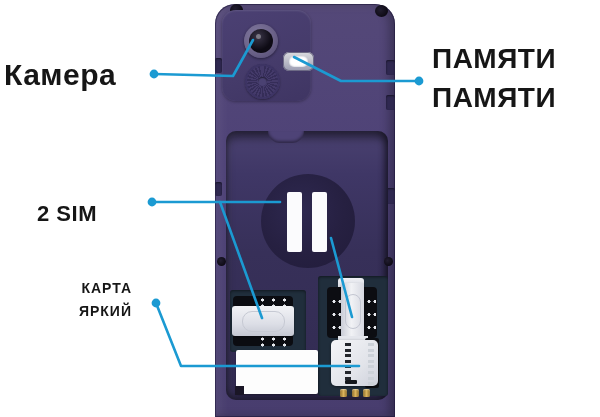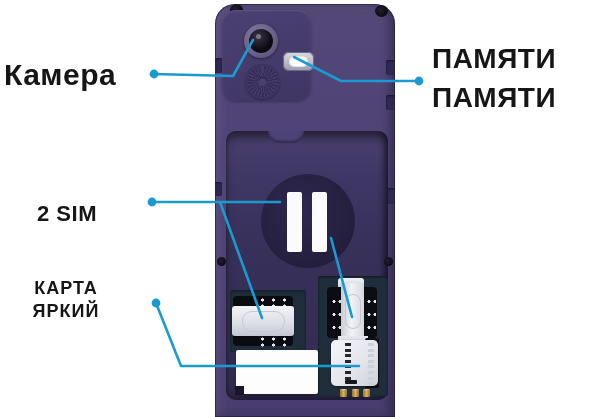--- a/index.html
+++ b/index.html
@@ -13,21 +13,21 @@
   }
   html,body{margin:0;padding:0;}
   body{background:#e8e8e8;font-family:"Liberation Sans","DejaVu Sans",sans-serif;}
   .scene{position:relative;width:600px;height:417px;background:var(--background);overflow:hidden;}
   .abs{position:absolute;}
 
   
   .lbl{position:absolute;font-weight:700;color:var(--label-text);white-space:nowrap;}
   .camera-lbl{left:4px;top:60px;font-size:30px;line-height:30px;letter-spacing:.5px;}
   .sim-lbl{left:37px;top:185px;font-size:22px;line-height:30px;letter-spacing:.5px;margin-top:14px;}
-  .mem-lbl{left:0;top:277px;width:132px;font-size:18px;line-height:23px;letter-spacing:1px;text-align:center;}
+  .mem-lbl{left:0;top:277px;width:132px;font-size:14px;line-height:23px;letter-spacing:1px;text-align:right;}
   .flash-lbl{left:432px;top:39px;font-size:28px;line-height:39px;letter-spacing:.5px;}
 
   
   .phone{position:absolute;left:215px;top:4px;width:180px;height:413px;
     background:linear-gradient(180deg,#544878 0%,#4e4277 40%,#483d6e 100%);
     border-radius:20px 20px 0 0;
     box-shadow:inset 0 0 0 1px rgba(28,20,56,.55), inset -6px 0 10px rgba(0,0,0,.28), inset 6px 2px 10px rgba(255,255,255,.07);}
   .screw{position:absolute;width:13px;height:12px;border-radius:50%;
     background:radial-gradient(circle at 40% 40%,#221d30 0%,#0d0a14 70%);}
   .clip{position:absolute;background:#2f2850;border-radius:2px;box-shadow:inset 0 1px 2px rgba(0,0,0,.5);}

